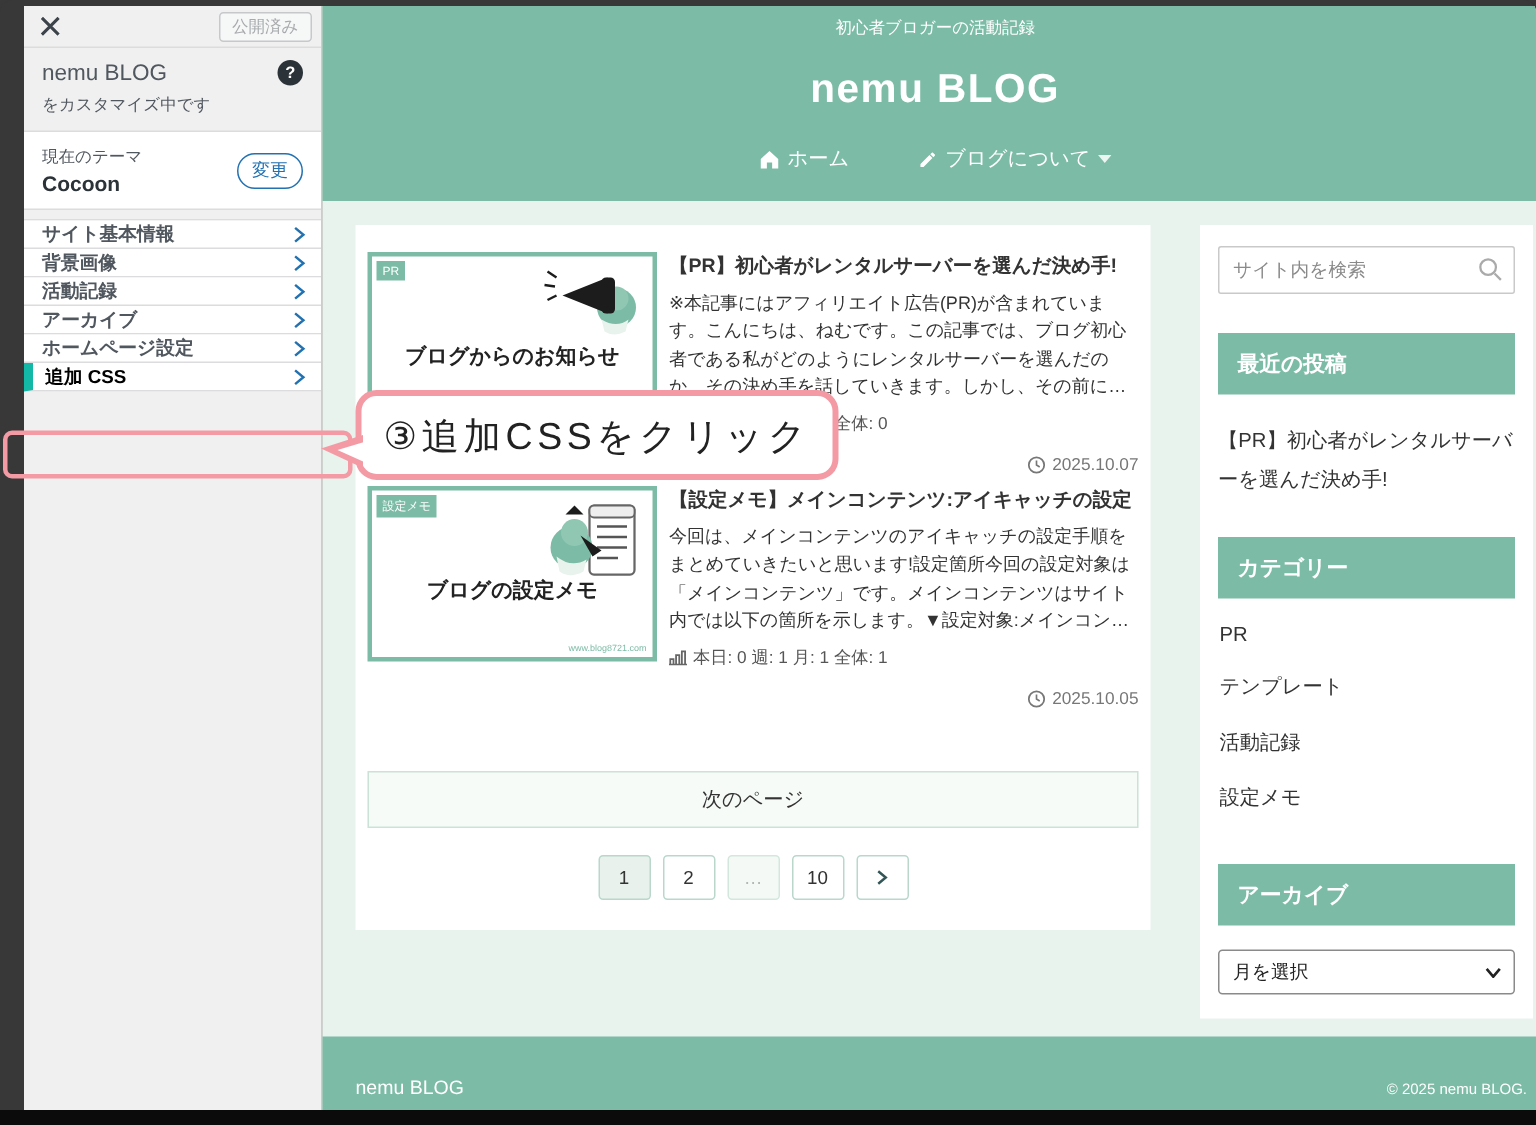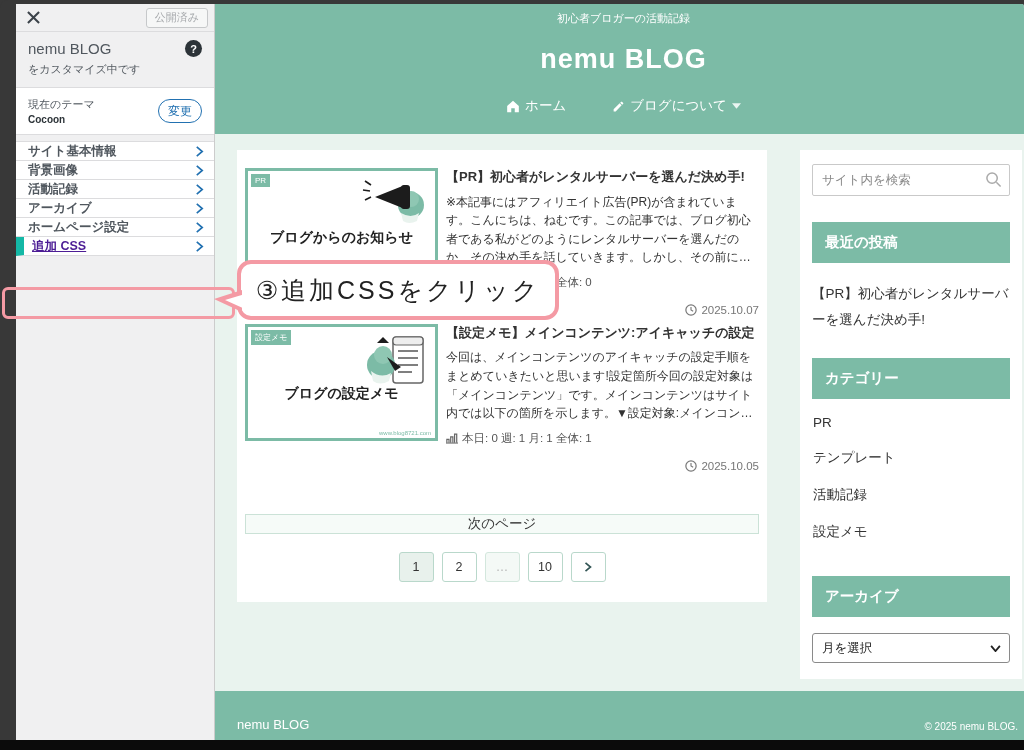--- a/index.html
+++ b/index.html
@@ -12,26 +12,26 @@
   .topbar { height:28px; background:#f0f0f1; border-bottom:1px solid #dcdcde; display:flex; align-items:center; justify-content:space-between; }
   .close-btn { width:34px; height:27px; background:none; border:none; color:#3c434a; cursor:pointer; display:flex; align-items:center; justify-content:center; }
   .published-btn { margin-right:6px; height:20px; padding:0 8px; background:#f6f7f7; border:1px solid #c6c8ca; border-radius:3px; color:#a7aaad; font-size:11px; }
   .title-section { padding:8px 12px 10px; border-bottom:1px solid #dcdcde; }
   .title-row { display:flex; align-items:center; justify-content:space-between; }
   .cust-title { font-size:15px; color:#50575e; }
   .help-icon { width:17px; height:17px; border-radius:50%; background:#2c3338; color:#fff; font-size:11px; font-weight:bold; display:flex; align-items:center; justify-content:center; }
   .cust-sub { font-size:11px; color:#50575e; margin-top:5px; }
   .theme-section { background:#fff; padding:9px 12px; border-bottom:1px solid #dcdcde; display:flex; align-items:center; justify-content:space-between; }
   .theme-label { font-size:11px; color:#50575e; }
-  .theme-name { font-size:10px; font-weight:bold; color:#2c3338; margin-top:2px; }
+  .theme-name { font-size:14px; font-weight:bold; color:#2c3338; margin-top:2px; }
   .change-btn { height:24px; padding:0 9px; background:#fff; border:1px solid #2271b1; border-radius:12px; color:#2271b1; font-size:12px; cursor:pointer; }
   .menu { margin-top:6px; border-top:1px solid #dcdcde; }
   .menu-item { height:19px; background:#fff; border-bottom:1px solid #dcdcde; display:flex; align-items:center; justify-content:space-between; padding:0 10px 0 12px; font-size:12.5px; font-weight:600; color:#50575e; cursor:pointer; }
   .menu-item .chev { color:#2271b1; display:flex; }
-  .menu-item.active { color:#4c1d95; border-left:8px solid #14b8a6; padding-left:8px;text-decoration:underline; }
+  .menu-item.active { color:#000000; border-left:6px solid #14b8a6; padding-left:8px; }
 
   
   .preview { width:817px; height:736px; background:#e9f3ee; position:relative; }
   .site-header { height:130px; background:#7cbba6; color:#fff; text-align:center; }
   .tagline { font-size:11px; padding-top:7px; }
   .site-title { font-size:27px; font-weight:bold; margin-top:18px; letter-spacing:1px; }
   .site-nav { margin-top:22px; display:flex; justify-content:center; gap:46px; font-size:13.5px; }
   .nav-item { display:flex; align-items:center; gap:5px; cursor:pointer; }
   .site-body { display:flex; align-items:flex-start; padding:16px 0 0 22px; min-height:557px; }
   .main-col { width:530px; background:#fff; padding:10px 8px 20px; }
@@ -43,21 +43,21 @@
   .thumb-badge { position:absolute; top:3px; left:3px; background:#7cbba6; color:#fff; font-size:8px; padding:2px 4px; }
   .thumb-text { position:absolute; left:0; right:0; top:58px; text-align:center; font-size:14px; font-weight:bold; color:#222; }
   .thumb-illus { position:absolute; top:8px; right:8px; }
   .thumb-watermark { position:absolute; right:4px; bottom:2px; font-size:6px; color:#7cbba6; }
   .card-content { width:313px; }
   .card-title { font-size:13px; font-weight:bold; color:#333; line-height:1.35; }
   .card-excerpt { margin-top:7px; font-size:12px; color:#333; line-height:1.55; display:-webkit-box; -webkit-line-clamp:4; -webkit-box-orient:vertical; overflow:hidden; }
   .card-stats { margin-top:8px; font-size:11.5px; color:#555; display:flex; align-items:center; gap:4px; }
   .card-date { text-align:right; font-size:11.5px; color:#777; margin-top:14px; display:flex; justify-content:flex-end; align-items:center; gap:4px; }
 
-  .next-page { margin-top:42px; width:100%; height:20px; background:#f6fbf8; border:1px solid #cbe2d7; color:#333; font-size:13.5px; cursor:pointer; }
+  .next-page { margin-top:42px; width:100%; height:38px; background:#f6fbf8; border:1px solid #cbe2d7; color:#333; font-size:13.5px; cursor:pointer; }
   .pagination { margin-top:18px; display:flex; justify-content:center; gap:8px; }
   .page-btn { min-width:35px; height:30px; background:#fff; border:1px solid #b9d8cb; border-radius:3px; color:#333; font-size:12.5px; display:flex; align-items:center; justify-content:center; cursor:pointer; }
   .page-btn.current { background:#e8f1ec; }
   .page-btn.dots { background:#f4f9f6; color:#b5b5b5; border-color:#d3e7dd; }
 
   
   .search-box { position:relative; }
   .search-input { width:100%; height:32px; border:1px solid #c9c9c9; border-radius:2px; padding:0 30px 0 9px; font-size:12.5px; color:#333; background:#fff; }
   .search-input::placeholder { color:#8a8a8a; }
   .search-icon { position:absolute; right:8px; top:7px; color:#aaa; }

